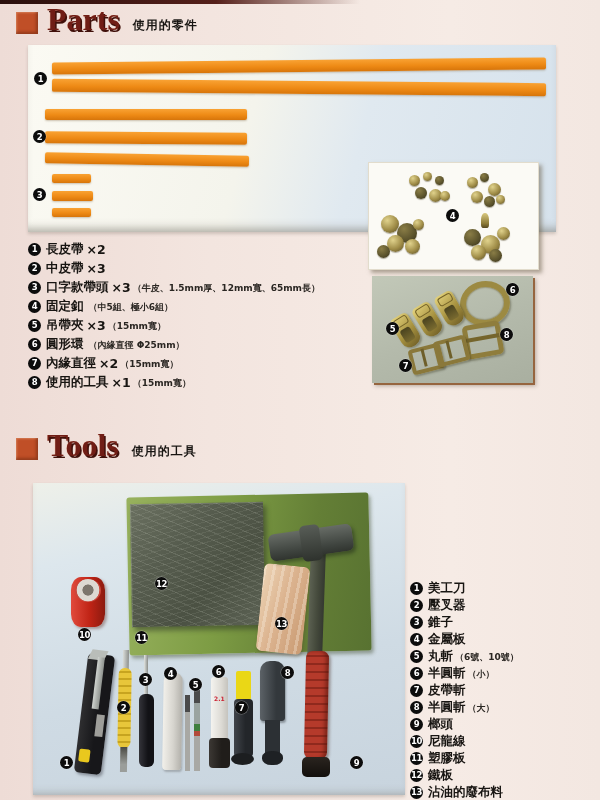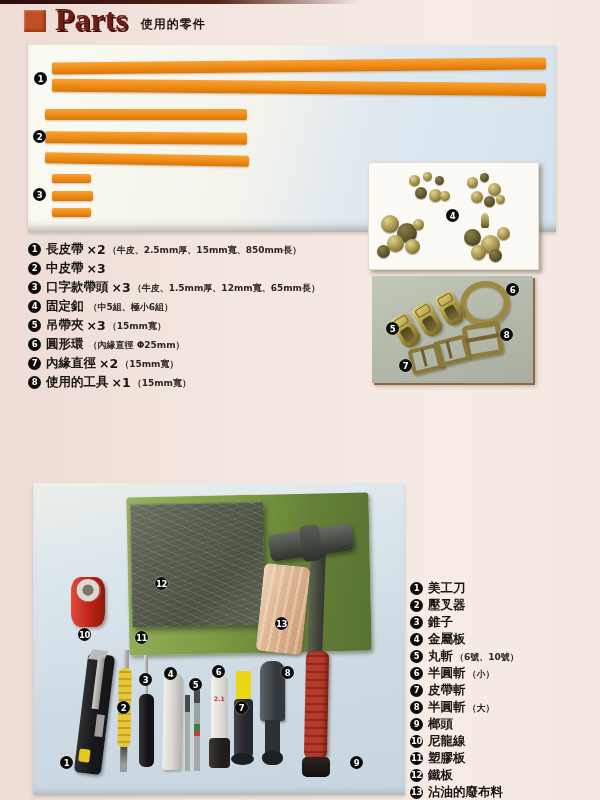--- a/index.html
+++ b/index.html
@@ -3,21 +3,21 @@
 <meta charset="utf-8">
 <style>
   html,body{margin:0;padding:0;}
   body{font-family:"DejaVu Sans","Liberation Sans",sans-serif;background:#888;}
   .page{position:relative;width:600px;height:800px;overflow:hidden;
         background:linear-gradient(90deg,#eedcd6 0%,#f3e5df 35%,#f6ebe5 75%,#f3e7e1 100%);}
   .top-edge{position:absolute;left:0;top:0;width:360px;height:4px;
         background:linear-gradient(90deg,#2a0f0c,#55201a 60%,rgba(85,32,26,0) 100%);}
 
   
-  .sec-header{position:absolute;left:24px;display:flex;align-items:center;}
+  .sec-header{position:absolute;left:16px;display:flex;align-items:flex-end;}
   .accent-square{width:22px;height:22px;margin-top:4px;background:var(--accent-square,#c04f27);
         box-shadow:inset -2px -2px 3px rgba(90,30,10,.45), inset 1px 1px 2px rgba(255,200,160,.4);}
   .sec-title{margin:0 0 0 9px;font-family:"Liberation Serif","DejaVu Serif",serif;
         font-size:32px;line-height:30px;font-weight:bold;color:var(--heading,#701d15);
         text-shadow:1.5px 1.5px 0 #40100a, -0.5px -0.5px 0 rgba(245,175,140,.45);}
   .sec-subtitle{margin:11px 0 0 13px;font-size:12px;font-weight:bold;color:#181512;letter-spacing:1px;}
   .parts-header{top:4px;} .tools-header{top:430px;}
 
   
   .photo{position:absolute;}
@@ -228,21 +228,20 @@
     <span class="pm" style="left:27px;top:83px">7</span>
     <span class="pm" style="left:128px;top:52px">8</span>
   </div>
 
   <ul class="list parts-list">
 
       <li class="row">
         <span class="numcircle">1</span>
         <span class="item-name">長皮帶</span>
         <span class="item-qty">×2</span>
-        <span class="item-spec">（牛皮、2.5mm厚、15mm寬、850mm長）</span>
       </li>
 
       <li class="row">
         <span class="numcircle">2</span>
         <span class="item-name">中皮帶</span>
         <span class="item-qty">×3</span>
       </li>
 
       <li class="row">
         <span class="numcircle">3</span>
@@ -280,20 +279,25 @@
       </li>
 
       <li class="row">
         <span class="numcircle">8</span>
         <span class="item-name">使用的工具</span>
         <span class="item-qty">×1</span>
         <span class="item-spec">（15mm寬）</span>
       </li>
     </ul>
 
+  <header class="sec-header tools-header">
+    <span class="accent-square"></span>
+    <h1 class="sec-title">Tools</h1>
+    <span class="sec-subtitle">使用的工具</span>
+  </header>
 
   <div class="photo tools-photo">
     <div class="board"></div>
     <div class="plate"></div>
     <div class="rag"></div>
     <div class="hammer-shaft"></div>
     <div class="hammer-head"></div>
     <div class="hammer-boss"></div>
     <div class="hammer-grip"></div>
     <div class="hammer-cap"></div>

